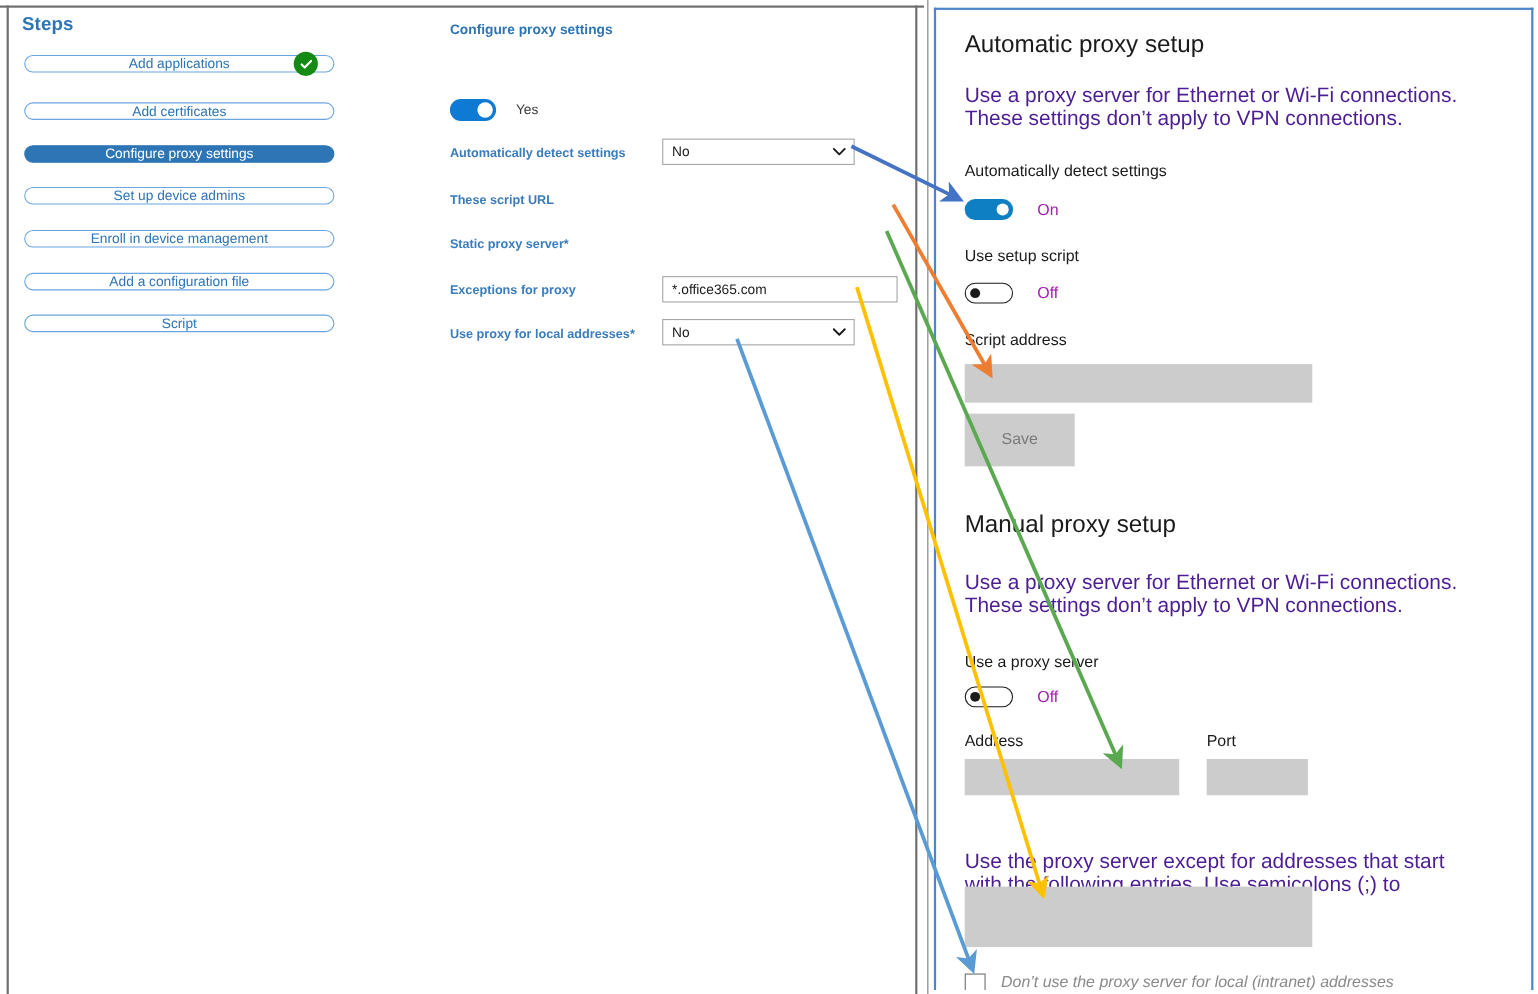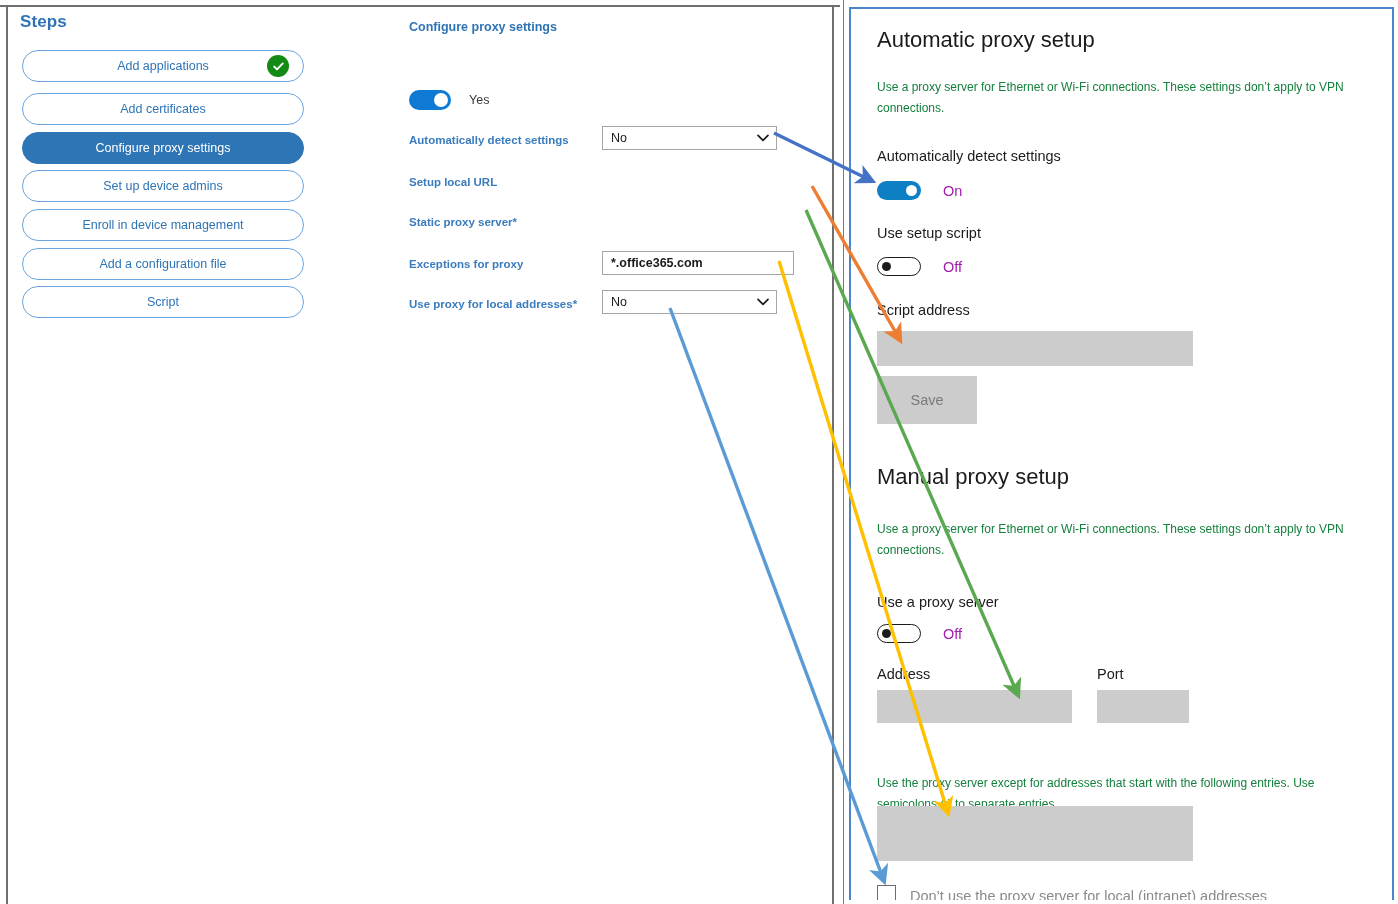--- a/index.html
+++ b/index.html
@@ -30,21 +30,21 @@
   }
 
   
   .steps-panel { position:absolute; left:8px; top:6px; width:312px; height:320px; }
   .steps-title {
     position:absolute; left:12px; top:6px;
     font-size:17px; font-weight:bold; color:#2e74b5;
     letter-spacing:.1px;
   }
   .step-btn {
-    position:absolute; left:14px; width:282px; height:32px;
+    position:absolute; left:14px; width:282px; height:16px;
     border:1px solid #6aa5e0; border-radius:16px;
     background:#ffffff; color:#2e74b5;
     font-size:12.5px;
     display:flex; align-items:center; justify-content:center;
   }
   .step-btn.active {
     background:#2e75b6; border-color:#2e75b6; color:#ffffff;
   }
   .step-check {
     position:absolute; right:14px; top:50%; transform:translateY(-50%);
@@ -96,21 +96,21 @@
     background:#ffffff; border:2px solid #4a86c8; border-bottom:none;
     overflow:hidden;
   }
   .win-inner { position:relative; width:100%; height:100%; }
   .win-h {
     position:absolute; left:26px;
     font-size:22px; color:#1b1b1b; font-weight:400;
   }
   .win-p {
     position:absolute; left:26px; width:470px;
-    font-size:12px; line-height:21px; color:#15803d;
+    font-size:19px; line-height:21px; color:#4c1d95;
   }
   .win-lbl {
     position:absolute; left:26px;
     font-size:14.5px; color:#1b1b1b;
   }
   .wtgl-row { position:absolute; left:26px; display:flex; align-items:center; }
   .wtgl-on {
     width:44px; height:19px; border-radius:10px; background:#0f7fc4;
     position:relative; flex:none;
   }
@@ -127,21 +127,21 @@
     border-radius:50%; background:#1b1b1b;
   }
   .wtgl-row .wt { margin-left:22px; font-size:14.5px; color:#a21caf; }
 
   .gray-box { position:absolute; background:#cccccc; }
   .save-btn {
     position:absolute; background:#cccccc;
     display:flex; align-items:center; justify-content:center;
     font-size:14.5px; color:#7a7a7a;
   }
-  .chk-row { position:absolute; left:26px; display:flex; align-items:flex-end; }
+  .chk-row { position:absolute; left:26px; display:flex; align-items:flex-start;font-style:italic; }
   .chk-box {
     width:19px; height:19px; border:1.5px solid #6e6e6e; background:#fff; flex:none;
   }
   .chk-row .ct { margin-left:14px; font-size:14.5px; color:#8a8a8a; white-space:nowrap; }
 
   
   #arrows { position:absolute; left:0; top:0; width:1398px; height:904px; pointer-events:none; }
 </style>
 </head>
 <body>
@@ -205,31 +205,31 @@
   <div class="fld-box select" style="left:602px; top:126px; width:175px;">
     <span>No</span>
     <span class="chev">
       <svg width="12" height="8" viewBox="0 0 12 8">
           <path d="M1 1.3 L6 6.3 L11 1.3" stroke="#1a1a1a" stroke-width="1.7" fill="none" stroke-linecap="round" stroke-linejoin="round"></path>
         </svg>
     </span>
   </div>
 
   <div class="fld-label" style="top:176px">
-    <span>Setup local URL</span>
+    <span>These script URL</span>
   </div>
 
   <div class="fld-label" style="top:216px">
     <span>Static proxy server</span><span class="req">*</span>
   </div>
 
   <div class="fld-label" style="top:258px">
     <span>Exceptions for proxy</span>
   </div>
-  <div class="fld-box" style="left:602px; top:251px; width:192px;font-weight:bold;">
+  <div class="fld-box" style="left:602px; top:251px; width:214px;">
     <span>*.office365.com</span>
   </div>
 
   <div class="fld-label" style="top:298px">
     <span>Use proxy for local addresses</span><span class="req">*</span>
   </div>
   <div class="fld-box select" style="left:602px; top:290px; width:175px;">
     <span>No</span>
     <span class="chev">
       <svg width="12" height="8" viewBox="0 0 12 8">

